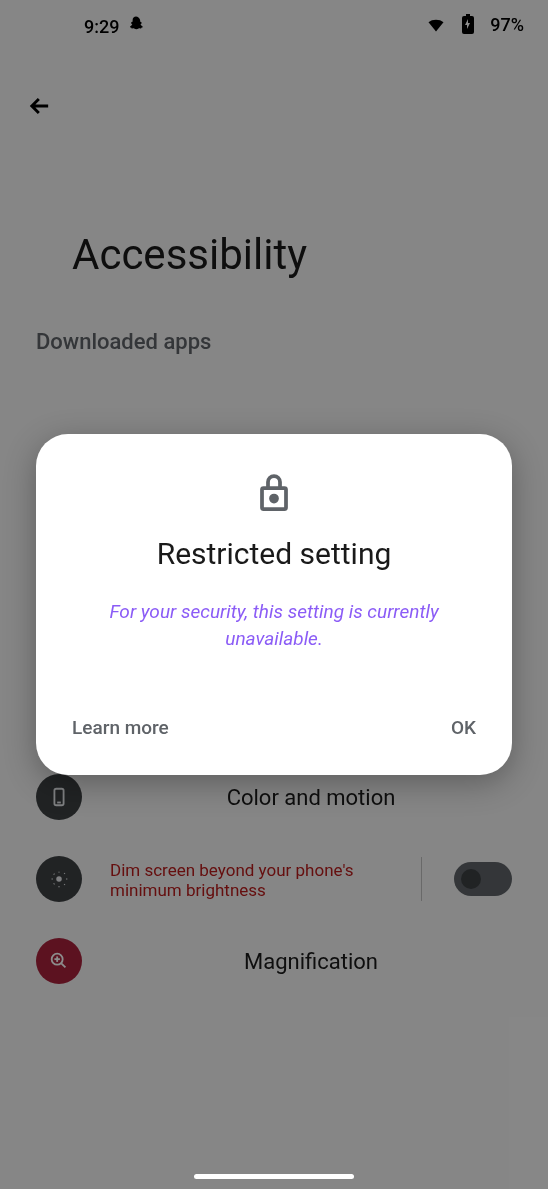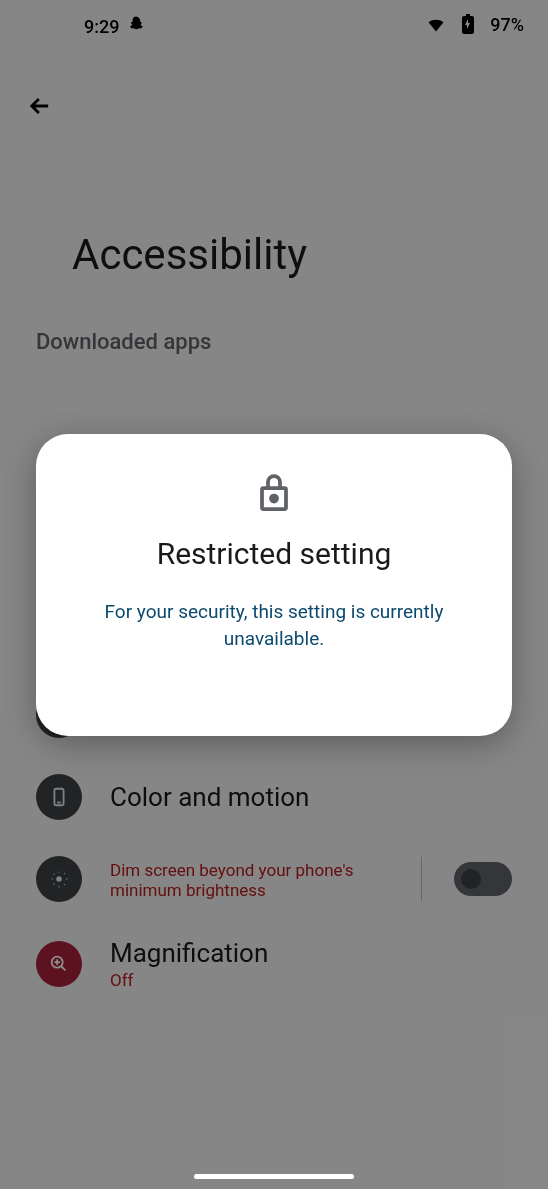--- a/index.html
+++ b/index.html
@@ -98,23 +98,24 @@
     
     .icon-circle.red {
       background: #a8213b;
     }
     
     .item-content {
       flex: 1;
     }
     
     .item-title {
-      font-size: 26px;
+      font-size: 22px;
       color: #1a1a1a;
       font-weight: 400;
+      text-align: center;
     }
     
     .item-subtitle {
       font-size: 17px;
       color: #b91c1c;
       margin-top: 2px;
     }
     
     .toggle {
       width: 58px;
@@ -164,23 +165,24 @@
       font-size: 30px;
       text-align: center;
       color: #1a1a1a;
       font-weight: 400;
       margin-bottom: 28px;
     }
     
     .dialog-body {
       font-size: 19px;
       text-align: center;
-      color: #0c4a6e;
+      color: #8b5cf6;
       line-height: 1.4;
       margin-bottom: 56px;
+      font-style: italic;
     }
     
     .dialog-actions {
       display: flex;
       justify-content: space-between;
       align-items: center;
     }
     
     .dialog-action {
       font-size: 19px;
@@ -291,31 +293,34 @@
   <div class="icon-circle red">
     <svg width="22" height="22" viewBox="0 0 24 24" fill="none" stroke="#fff" stroke-width="2">
       <circle cx="10" cy="10" r="6"></circle>
       <line x1="14.5" y1="14.5" x2="19" y2="19"></line>
       <line x1="10" y1="7" x2="10" y2="13"></line>
       <line x1="7" y1="10" x2="13" y2="10"></line>
     </svg>
   </div>
   <div class="item-content">
     <div class="item-title">Magnification</div>
-    <div class="item-subtitle">Off</div>
   </div>
 </div>
 
 <div class="scrim"></div>
 
 <div class="dialog">
   <div class="dialog-icon">
     <svg width="36" height="42" viewBox="0 0 24 28" fill="none" stroke="#5f6368" stroke-width="2.5">
       <rect x="4" y="12" width="16" height="14" rx="1" fill="none"></rect>
       <path d="M8 12V8a4 4 0 018 0v4" fill="none"></path>
       <circle cx="12" cy="19" r="2" fill="#5f6368"></circle>
     </svg>
   </div>
   <div class="dialog-title">Restricted setting</div>
   <div class="dialog-body">For your security, this setting is currently unavailable.</div>
+  <div class="dialog-actions">
+    <button class="dialog-action">Learn more</button>
+    <button class="dialog-action">OK</button>
+  </div>
 </div>
 
 <div class="home-indicator"></div>
 
 </body></html>

